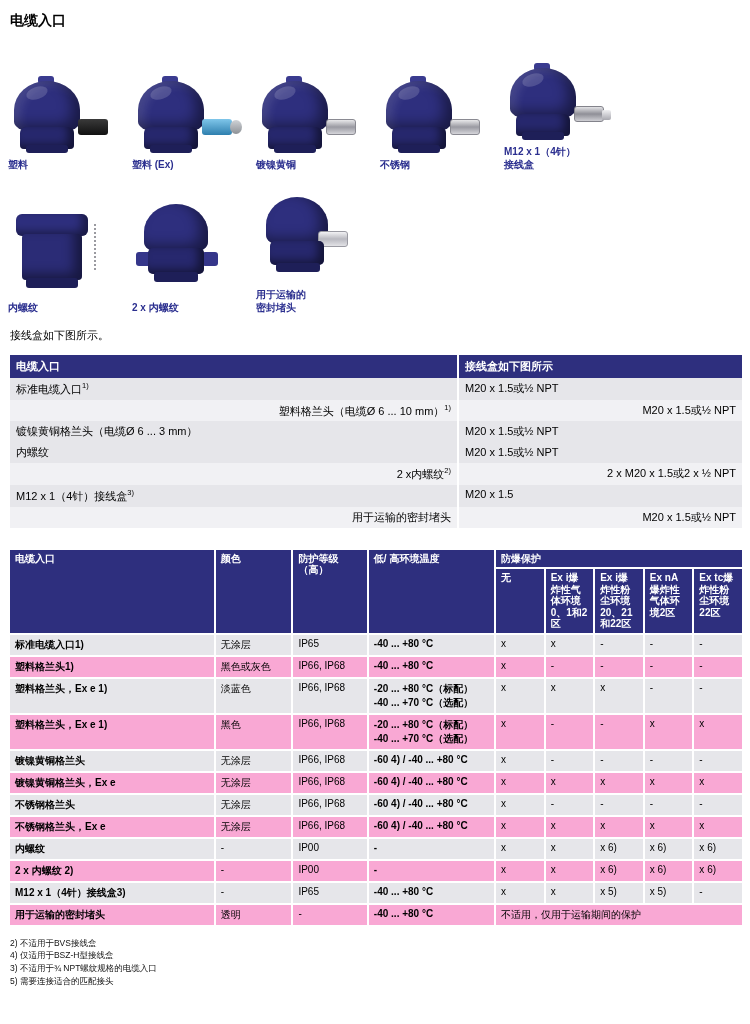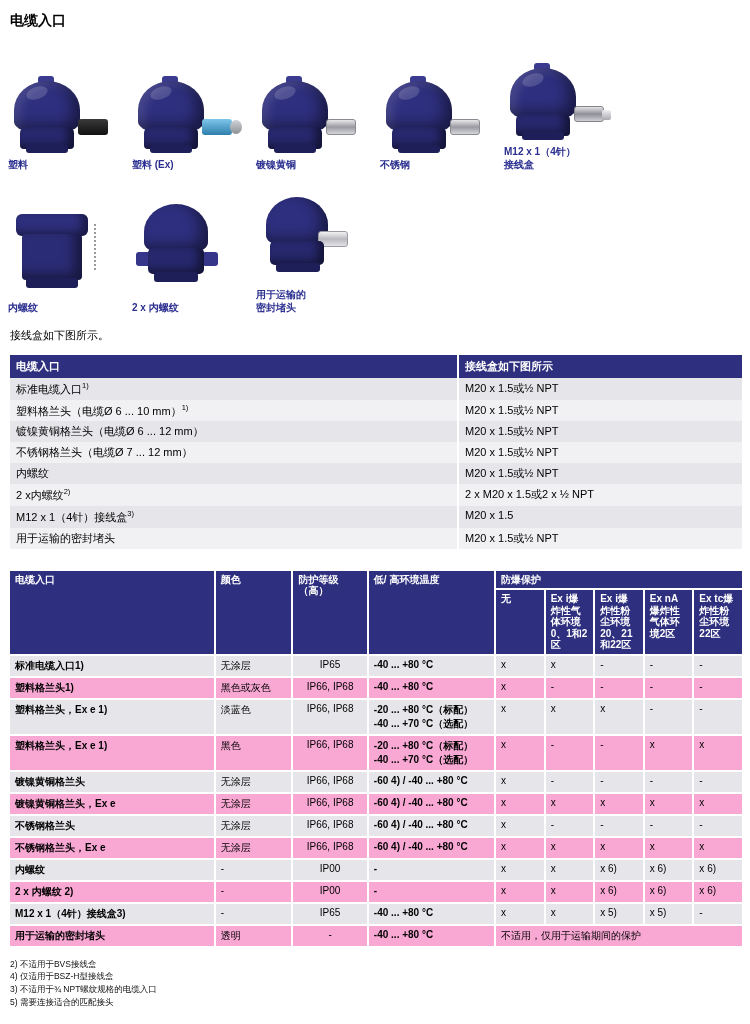--- a/index.html
+++ b/index.html
@@ -195,21 +195,21 @@
     padding: 4px 6px;
     border-right: 2px solid #fff;
   }
   .t1 td {
     font-size: 11px;
     padding: 3px 6px;
     border-right: 2px solid #fff;
     vertical-align: top;
   }
   .t1 tr.odd td { background: #e6e6ea; }
-  .t1 tr.even td { background: #f1f1f4; }
+  .t1 tr.even td { background: #f1f1f4; text-align: right; }
   .t1 td.c0 { width: 448px; }
 
   .t2 th, .t2 td {
     font-size: 10px;
     padding: 3px 5px;
     border-right: 2px solid #fff;
     border-bottom: 2px solid #fff;
     vertical-align: top;
   }
   .t2 thead th {
@@ -218,21 +218,21 @@
     font-weight: bold;
     text-align: left;
     line-height: 1.15;
   }
   .t2 tbody tr.odd td { background: #e6e6ea; }
   .t2 tbody tr.even td { background: #f9a8d4; }
   .t2 td.name { font-weight: bold; }
   .t2 td.ctr { text-align: left; }
   .w-name { width: 190px; }
   .w-color { width: 72px; }
-  .w-ip { width: 70px; text-align: center; }
+  .w-ip { width: 70px; }
   .w-temp { width: 118px; font-weight: bold; }
   .w-ex { width: 46px; }
 
   .footnotes {
     font-size: 8.5px;
     line-height: 1.5;
     margin: 10px 0 0 2px;
     color: #111;
   }
   sup { font-size: 7.5px; vertical-align: super; }
@@ -369,25 +369,21 @@
     <tbody id="t1-body">
         <tr class="odd">
           <td class="c0">标准电缆入口<sup>1)</sup></td>
           <td>M20 x 1.5或½ NPT</td>
         </tr>
         <tr class="even">
           <td class="c0">塑料格兰头（电缆Ø 6 ... 10 mm）<sup>1)</sup></td>
           <td>M20 x 1.5或½ NPT</td>
         </tr>
         <tr class="odd">
-          <td class="c0">镀镍黄铜格兰头（电缆Ø 6 ... 12 mm）</td>
-          <td>M20 x 1.5或½ NPT</td>
-        </tr>
-        <tr class="even">
-          <td class="c0">不锈钢格兰头（电缆Ø 7 ... 12 mm）</td>
+          <td class="c0">镀镍黄铜格兰头（电缆Ø 6 ... 3 mm）</td>
           <td>M20 x 1.5或½ NPT</td>
         </tr>
         <tr class="odd">
           <td class="c0">内螺纹</td>
           <td>M20 x 1.5或½ NPT</td>
         </tr>
         <tr class="even">
           <td class="c0">2 x内螺纹<sup>2)</sup></td>
           <td>2 x M20 x 1.5或2 x ½ NPT</td>
         </tr>

